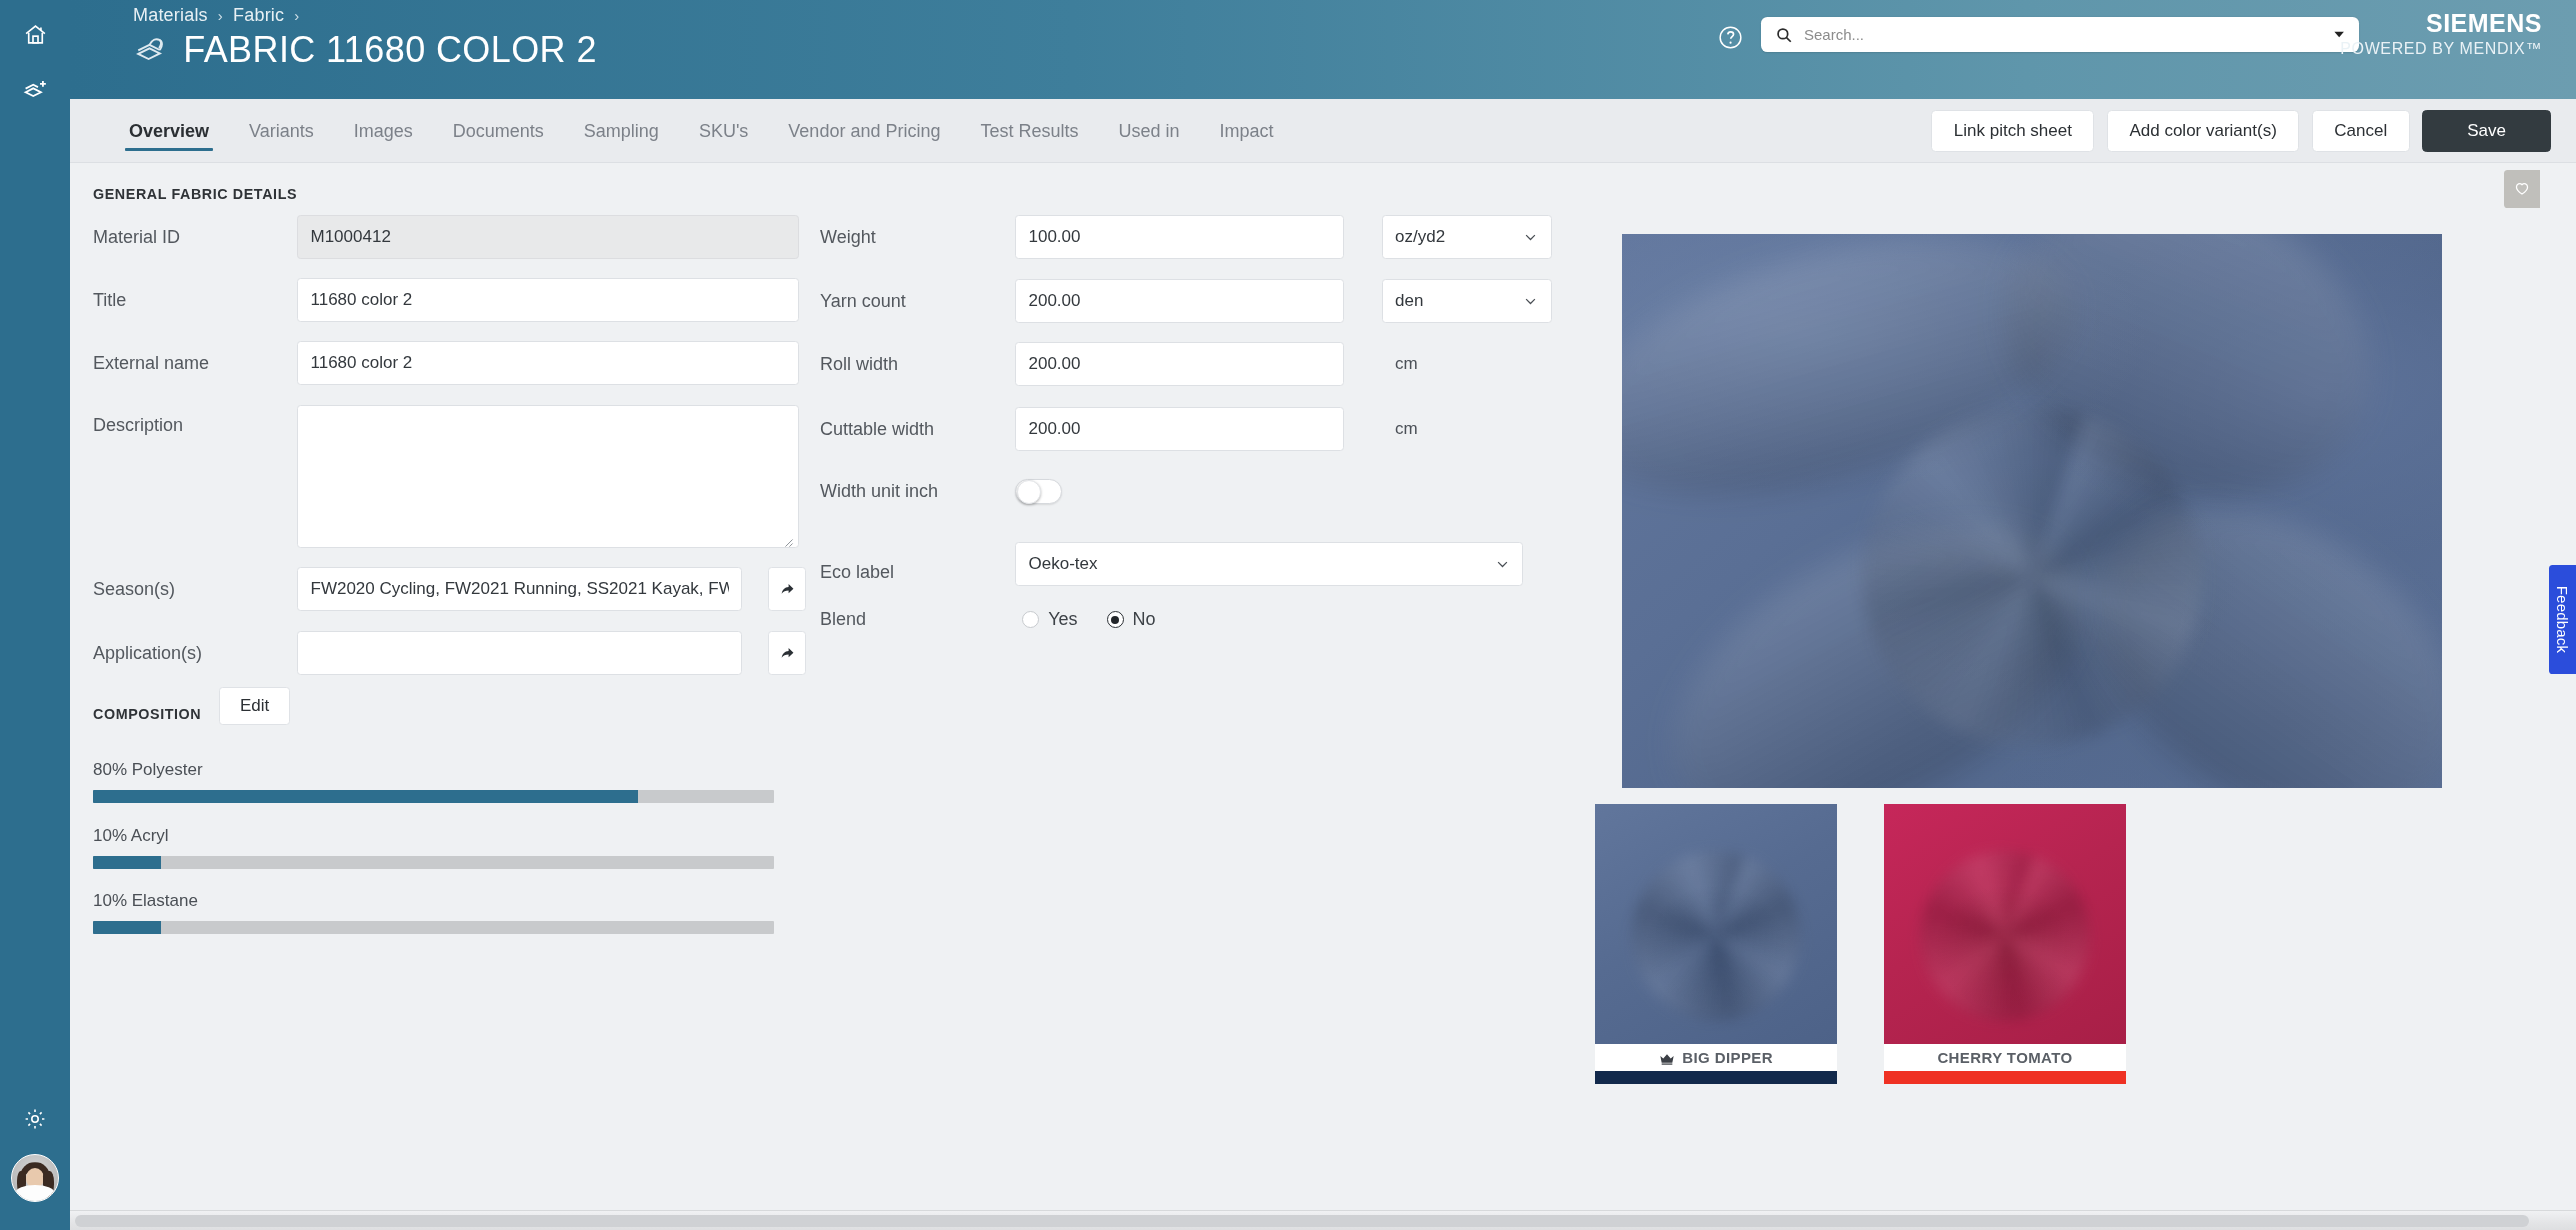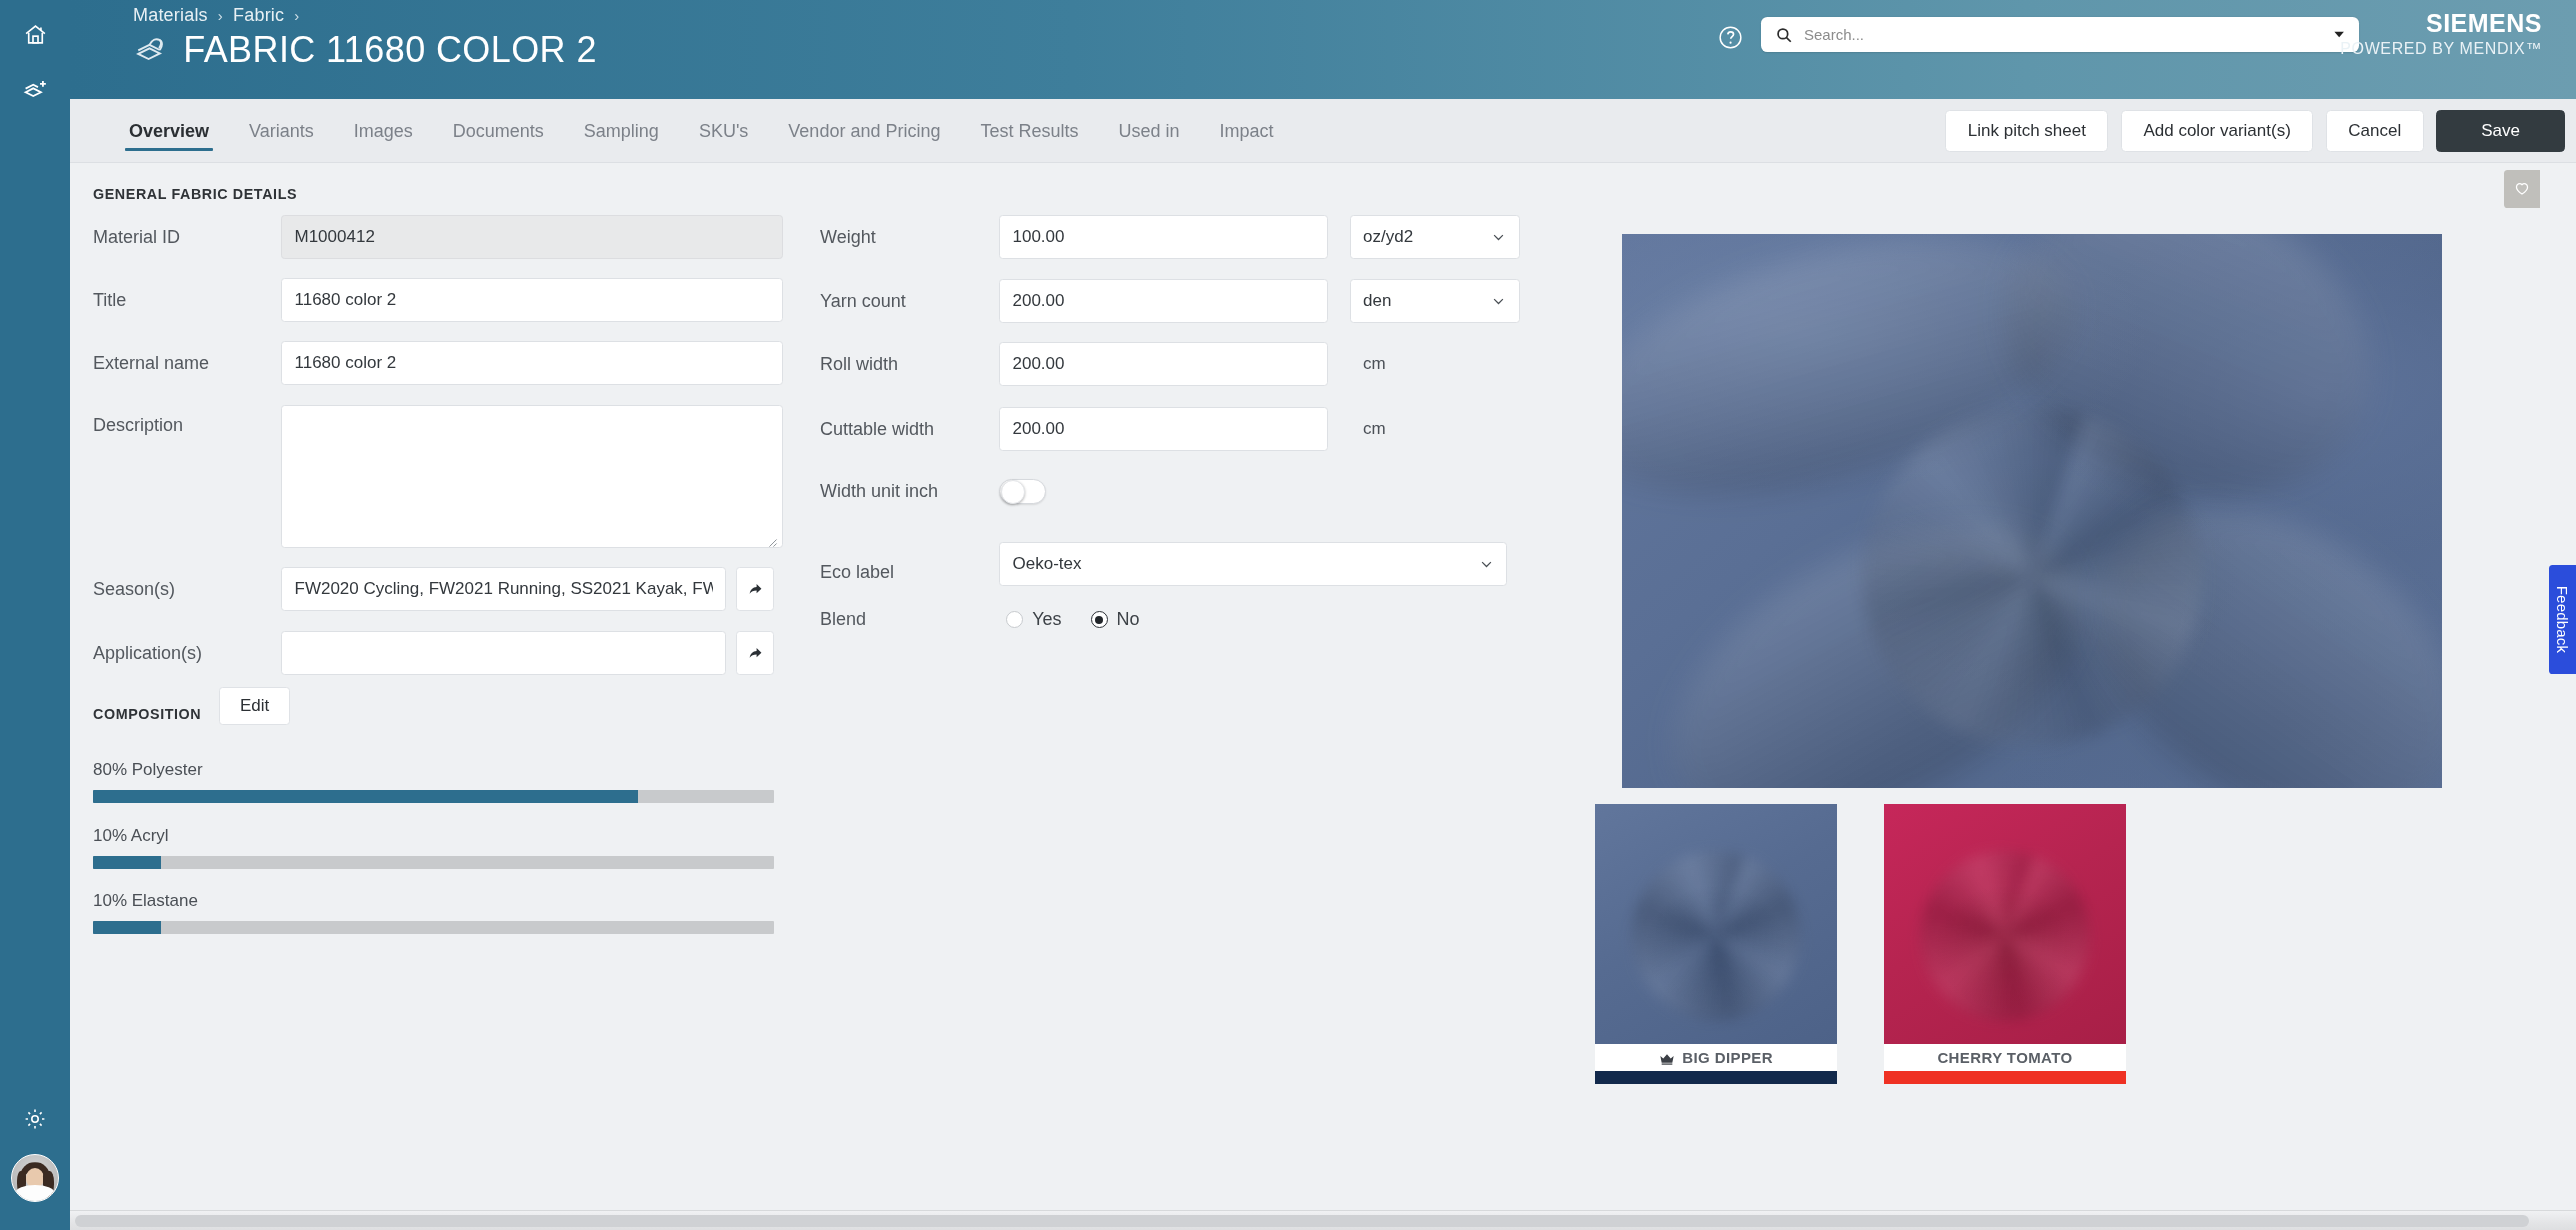--- a/index.html
+++ b/index.html
@@ -125,39 +125,39 @@
   .tab {
     position:relative; height:64px; padding:21.5px 20px 0 20px;
     font-size:18px; color:#7c8189; white-space:nowrap; cursor:pointer;
   }
   .tab.active { color:#2b2f33; font-weight:700; }
   .tab.active::after {
     content:""; position:absolute; left:16px; right:16px; bottom:11.6px;
     height:3.6px; background:#2d6e8e; border-radius:0.9px;
   }
   .tab-actions {
-    position:absolute; right:11px; top:10.7px;
+    position:absolute; right:25px; top:10.7px;
     display:flex; align-items:center; gap:12.5px;
   }
   .btn {
     height:42px; padding:0 21.5px;
     background:#ffffff; border:0.9px solid #dfe2e6; border-radius:4.5px;
     font-family:"Liberation Sans", sans-serif; font-size:17px; color:#2c3034;
     cursor:pointer; white-space:nowrap;
     display:flex; align-items:center; justify-content:center;
   }
   .btn.primary { background:#333b40; border-color:#333b40; color:#ffffff; padding:0 44px; }
 
   .section-label {
     position:absolute; font-size:14.3px; font-weight:700; color:#2f3337;
     letter-spacing:0.6px;
   }
   #lbl-general { left:93px; top:186px; }
 
-  .form-row { position:absolute; display:flex; align-items:center; }
+  .form-row { position:absolute; display:flex; align-items:center;gap:16px; }
   .f-label {
     font-size:18px; color:#53585e; white-space:nowrap;
   }
   .f-input {
     height:44px; background:#ffffff; border:0.9px solid #dde0e4; border-radius:3.6px;
     font-family:"Liberation Sans", sans-serif; font-size:17px; color:#33383d;
     padding:0 12.5px; outline:none;
   }
   .f-input.readonly { background:#e8e9ea; border-color:#dcdde0; }
   .f-textarea {

